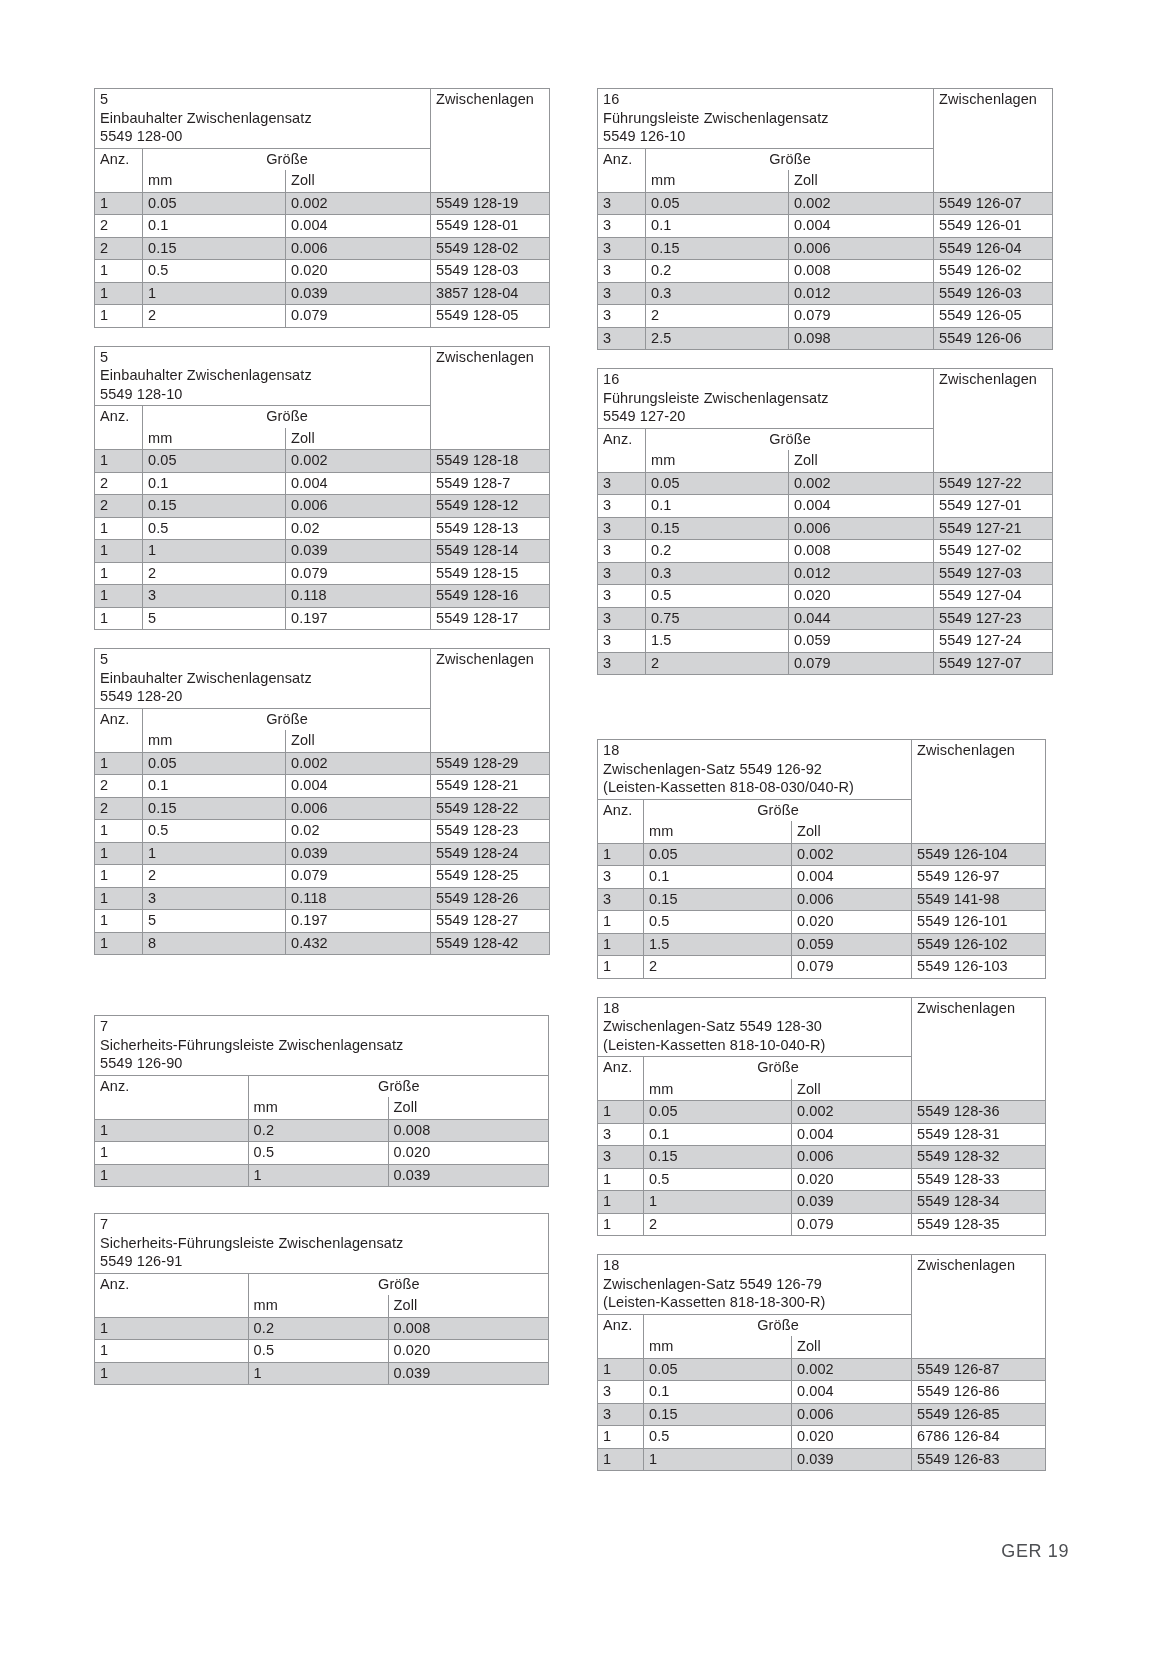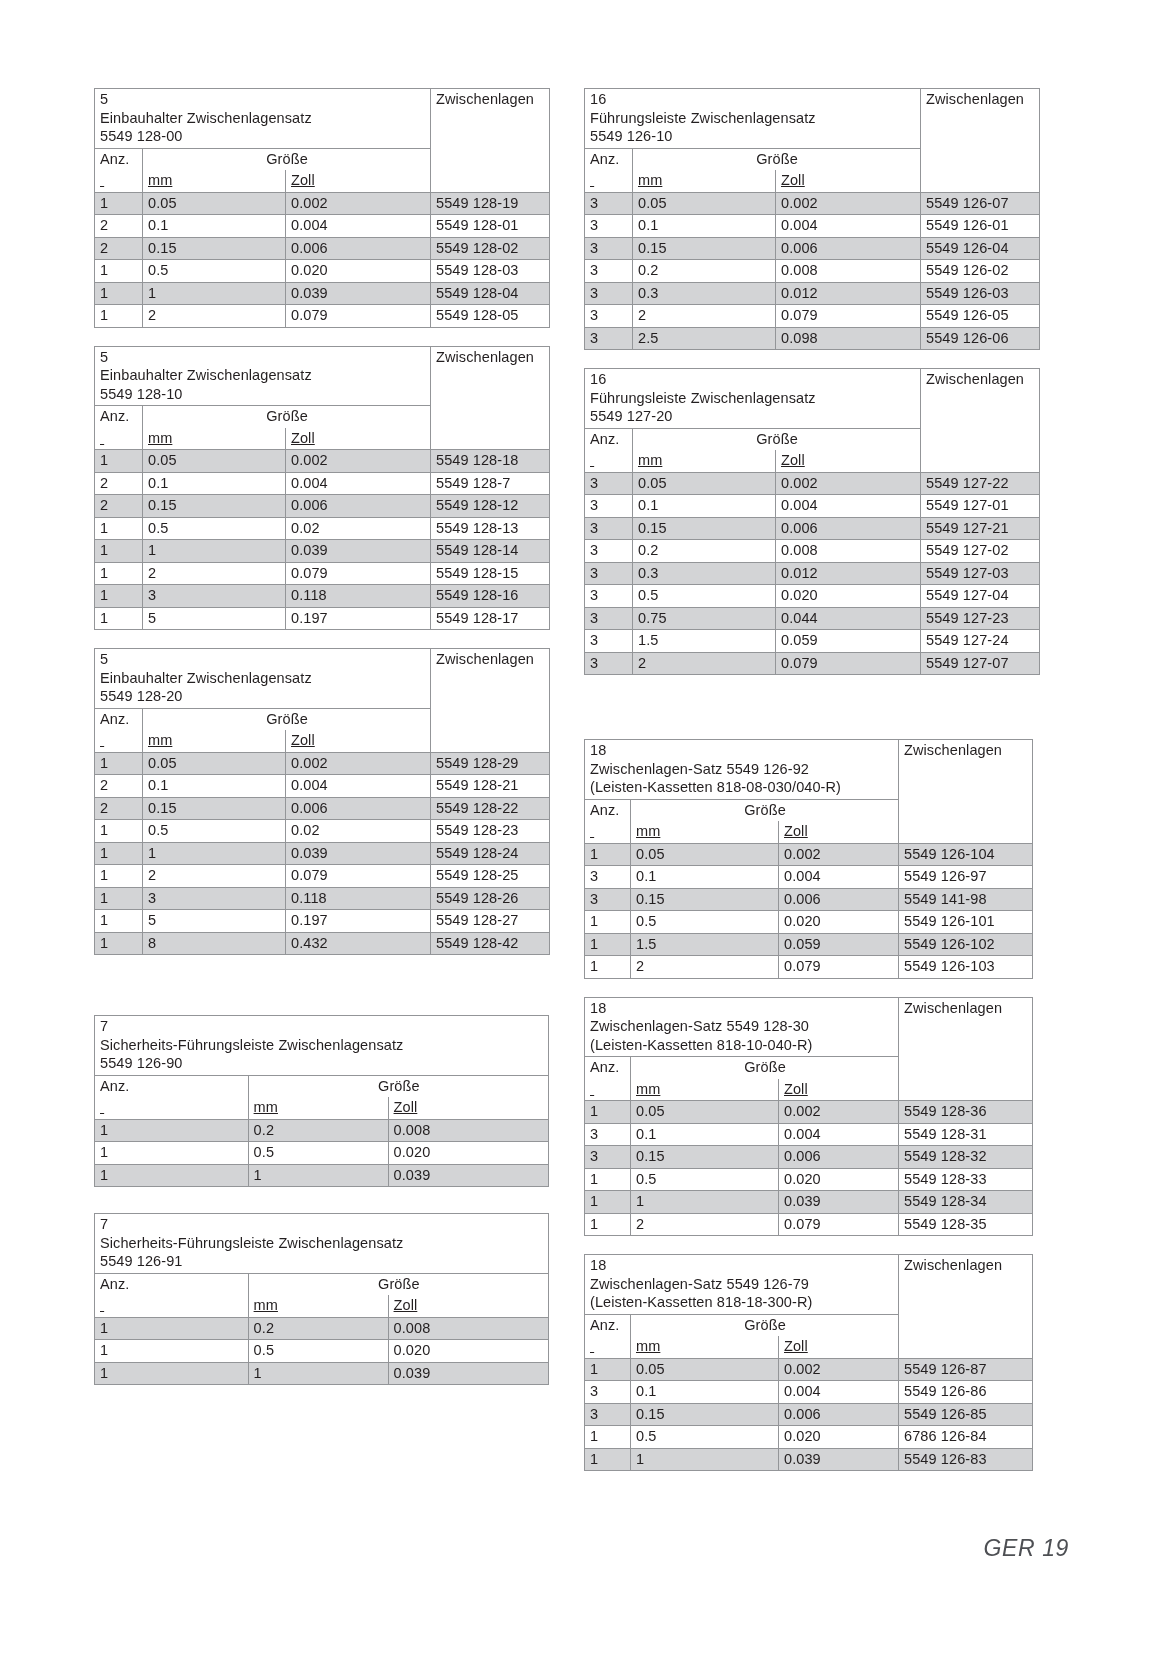--- a/index.html
+++ b/index.html
@@ -25,21 +25,21 @@
   }
 
   .col-left {
     position: absolute;
     left: 94px;
     top: 88px;
     width: 455px;
   }
   .col-right {
     position: absolute;
-    left: 584px;
+    left: 597px;
     top: 88px;
     width: 448px;
   }
 
   .tbl {
     width: 100%;
     border-collapse: collapse;
     table-layout: fixed;
     border: 1.6px solid #58595b;
     margin-bottom: 18px;
@@ -50,44 +50,43 @@
     padding: 1px 4px 2px 5px;
     font-size: 14.5px;
     line-height: 18.5px;
     vertical-align: top;
     height: 18px;
     box-sizing: border-box;
     color: #231f20;
     letter-spacing: 0.1px;
   }
   .tbl .noleft { border-left: none; }
-  .tbl .notop { border-top: none; text-decoration: underline; }
+  .tbl .notop { border-top: none; }
   .tbl .nobot { border-bottom: none; }
 
   .title-cell {
     line-height: 20.5px;
     padding-top: 2px;
     padding-bottom: 3px;
     white-space: pre-line;
     font-size: 14.5px;
   }
   .hdr-cell { text-align: center; }
   .zl-head { vertical-align: top; }
 
   .row-shade td { background: #d3d4d6; }
   .row-plain td { background: #ffffff; }
 
   .footer {
     position: absolute;
     right: 96px;
     bottom: 92px;
-    font-size: 23px;
+    font-size: 18px;
     color: #4d4f53;
     letter-spacing: 0.6px;
-    font-style: italic;
   }
 
   
   .w-anz { width: 48px; }
   .w-mm { width: 143px; }
   .w-zoll { width: 145px; }
   .w-zl { width: 119px; }
 
   
   .b-anz { width: 135px; }
@@ -149,21 +148,21 @@
           <tr class="row-plain">
             <td>1</td>
             <td>0.5</td>
             <td>0.020</td>
             <td>5549 128-03</td>
           </tr>
           <tr class="row-shade">
             <td>1</td>
             <td>1</td>
             <td>0.039</td>
-            <td>5549 128-04</td>
+            <td>3857 128-04</td>
           </tr>
           <tr class="row-plain">
             <td>1</td>
             <td>2</td>
             <td>0.079</td>
             <td>5549 128-05</td>
           </tr>
         </tbody>
       </table>
       <table class="tbl">

